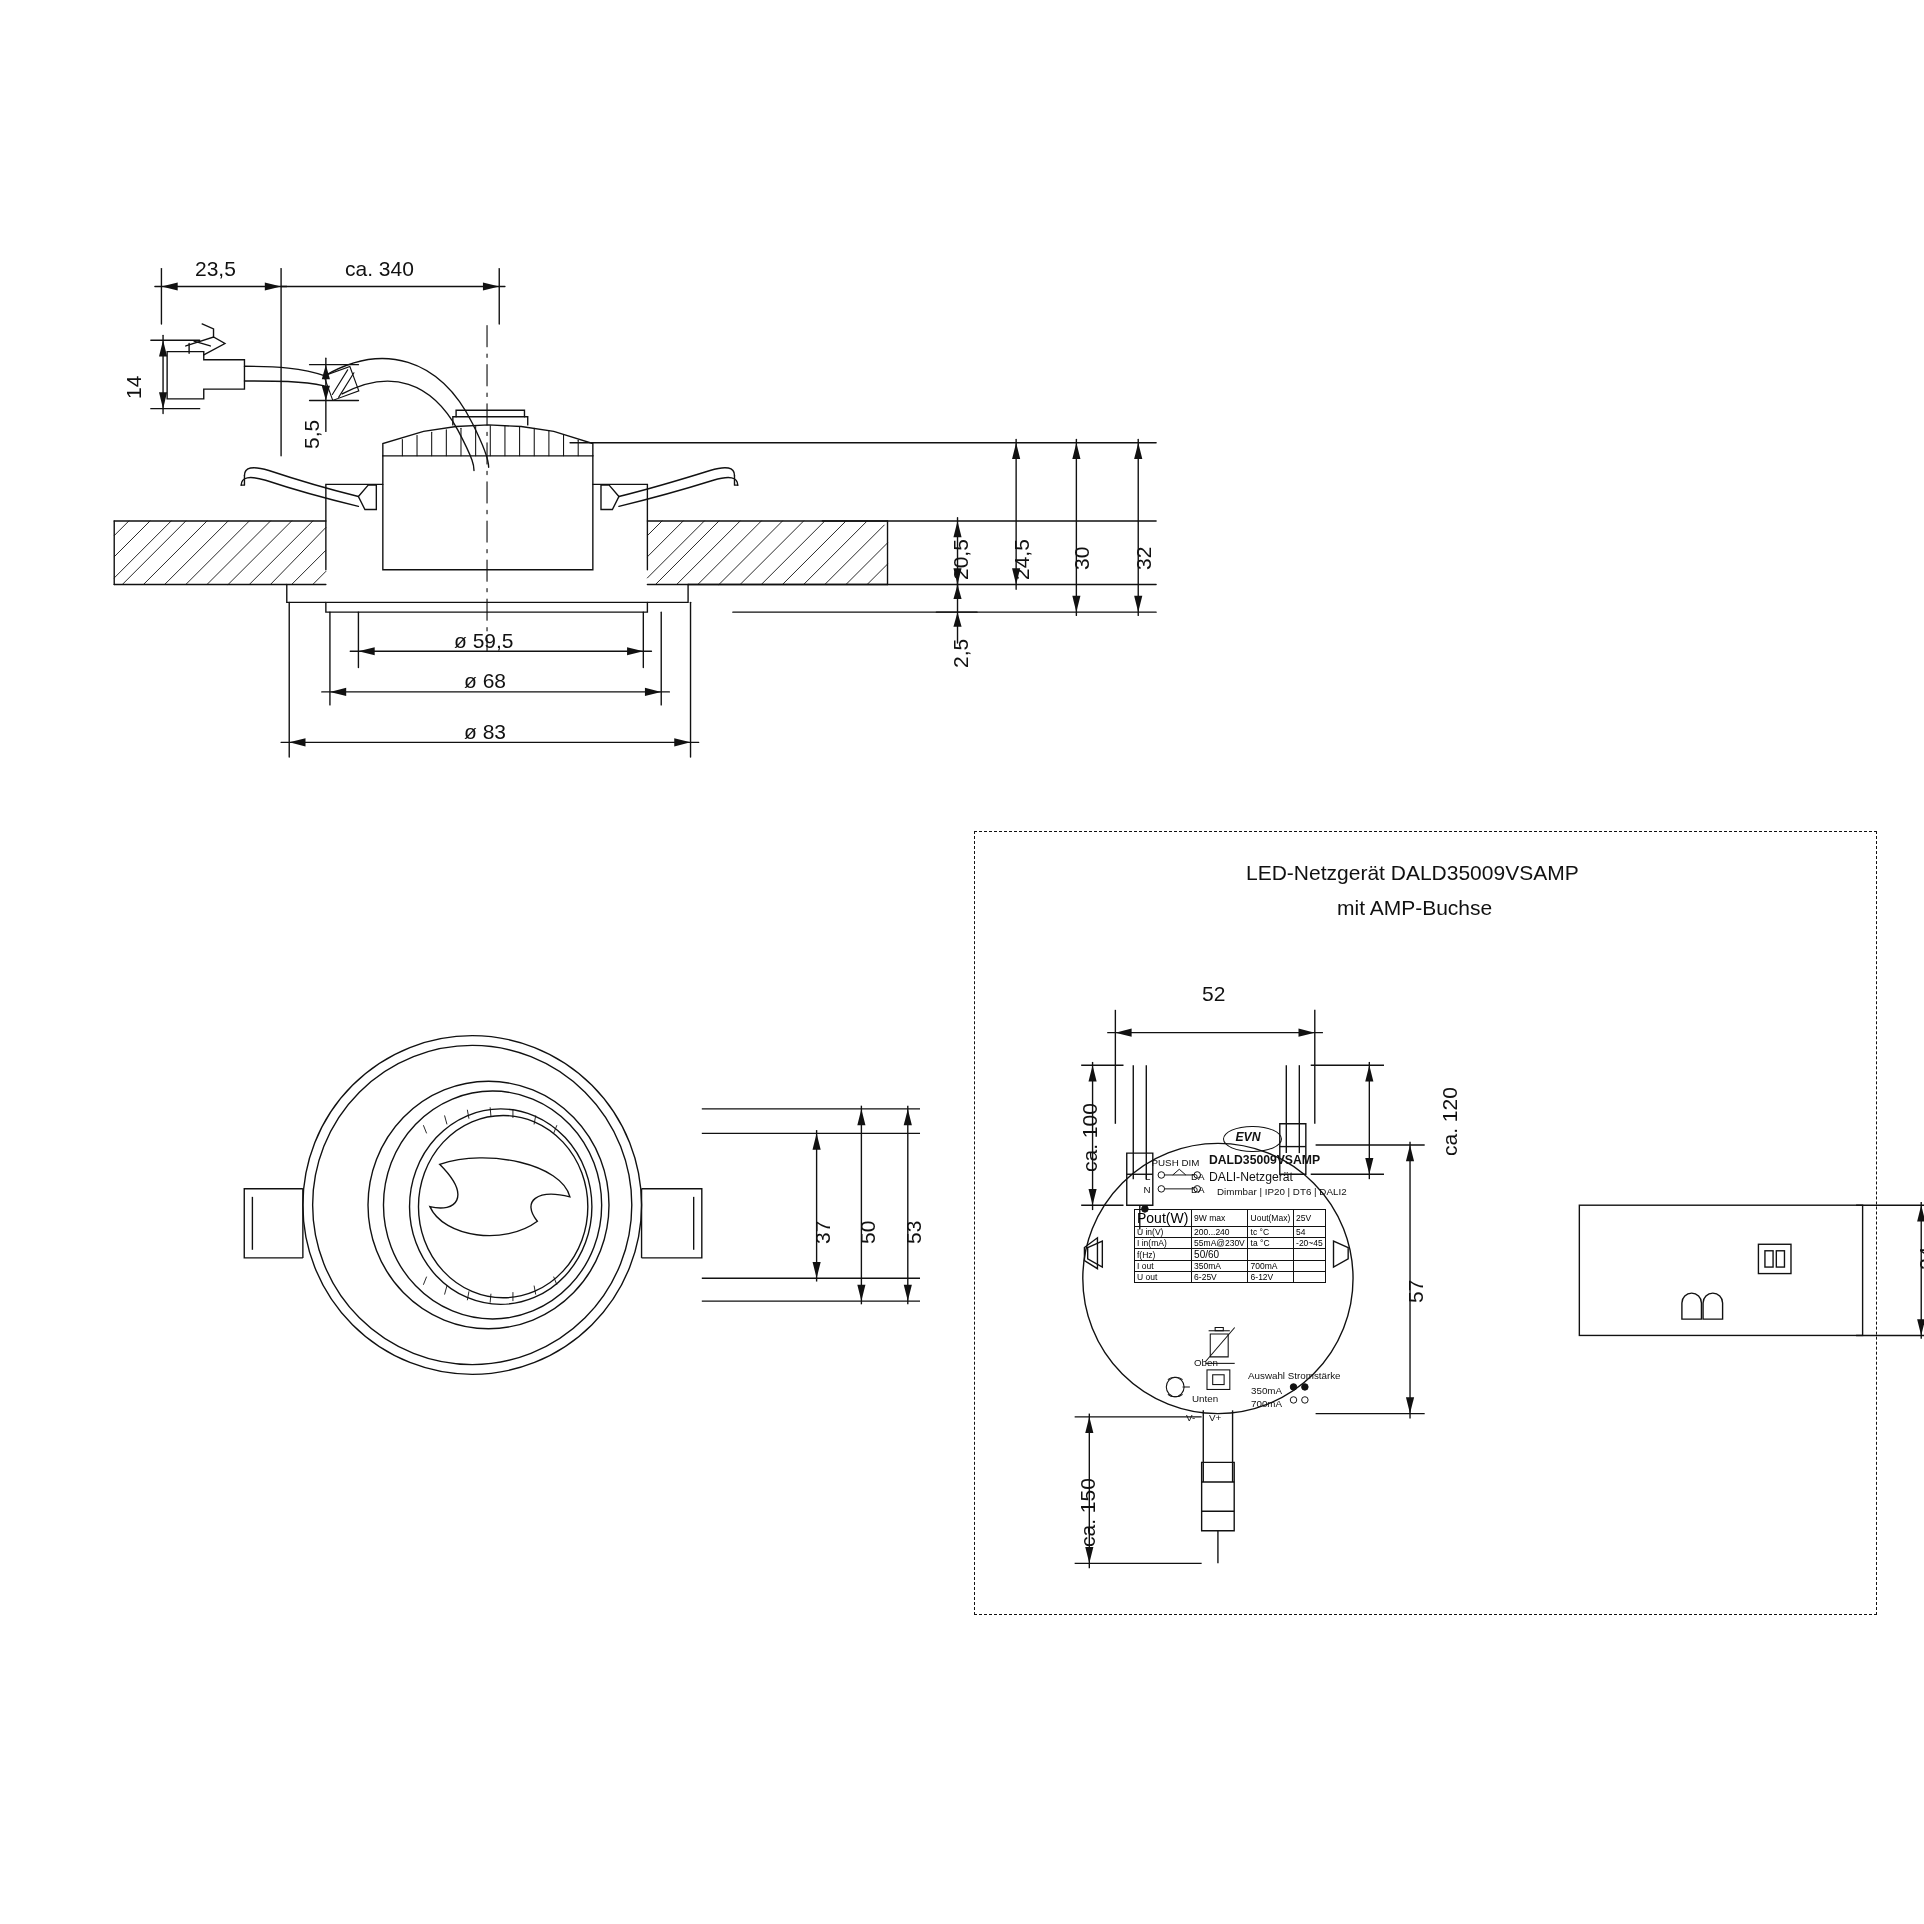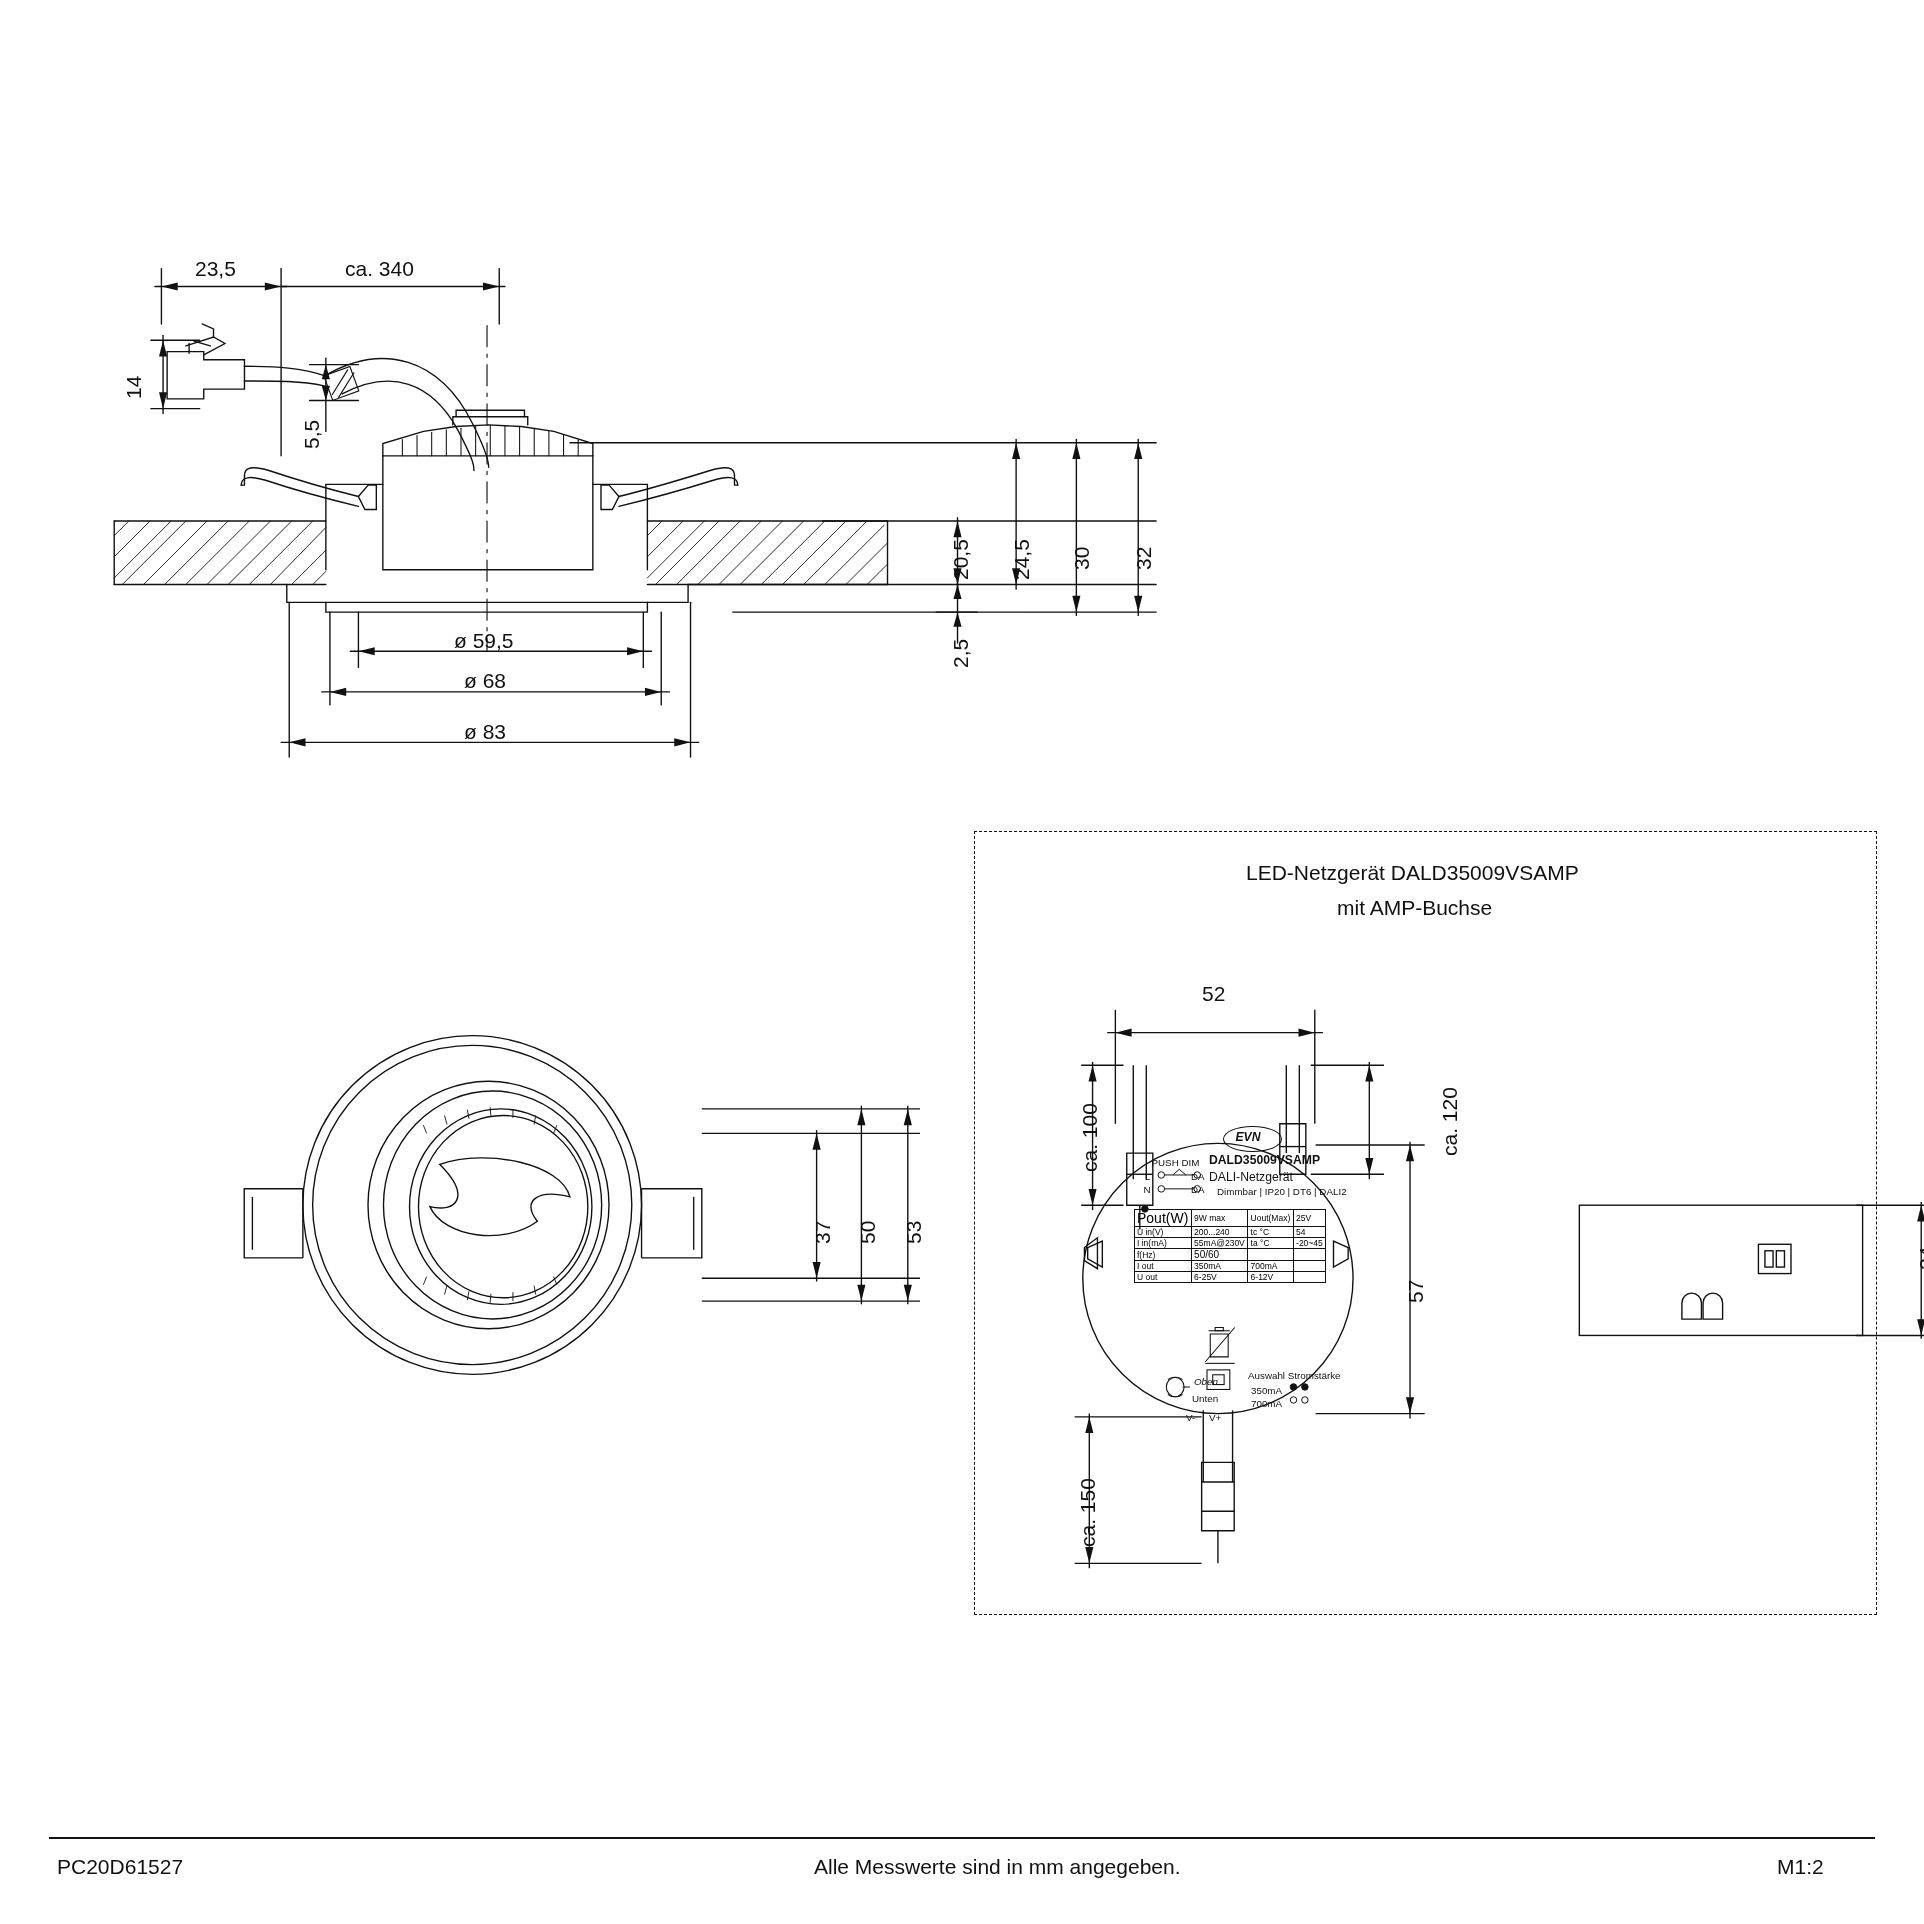--- a/index.html
+++ b/index.html
@@ -417,38 +417,32 @@
         <path d="M96 22 h22 v28 h-22 z"></path>
         <path d="M94 18 h26"></path>
         <path d="M102 14 h10 v4 h-10 z"></path>
         <line x1="90" y1="56" x2="126" y2="14"></line>
         <line x1="90" y1="58" x2="126" y2="58"></line>
 
         <rect x="92" y="66" width="28" height="24"></rect>
         <rect x="99" y="72" width="14" height="12"></rect>
       </g>
     </svg>
-    <div class="lbl xxs" style="left:62px;top:252px;font-style:italic;">Oben</div>
+    <div class="lbl xxs" style="left:62px;top:233px;">Oben</div>
     <div class="lbl xxs" style="left:60px;top:269px;">Unten</div>
     <div class="lbl xxs" style="left:116px;top:246px;">Auswahl Stromstärke</div>
     <div class="lbl xxs" style="left:119px;top:261px;">350mA</div>
     <div class="lbl xxs" style="left:119px;top:274px;">700mA</div>
     <svg width="65" height="33" style="left:155px;top:257px;" viewBox="0 0 80 40">
       <g stroke="#111" stroke-width="1.2">
         <circle cx="8" cy="7" r="4" fill="#111"></circle>
           <circle cx="22" cy="7" r="4" fill="#111"></circle>
         <circle cx="8" cy="23" r="4" fill="none"></circle>
           <circle cx="22" cy="23" r="4" fill="none"></circle>
       </g>
     </svg>
     <div class="lbl xxs" style="left:54px;top:288px;">V-</div>
     <div class="lbl xxs" style="left:77px;top:288px;">V+</div>
   </div>
 
-  <div class="footer" style="height:98px;">
-    <div class="foot-line" style="top:11.4px;"></div>
-    <div class="lbl" style="left:57px;top:29px;">PC20D61527</div>
-    <div class="lbl" style="left:814px;top:29px;">Alle Messwerte sind in mm angegeben.</div>
-    <div class="lbl" style="left:1777px;top:29px;">M1:2</div>
-  </div>
 
 </div>
 
 
 </body></html>

